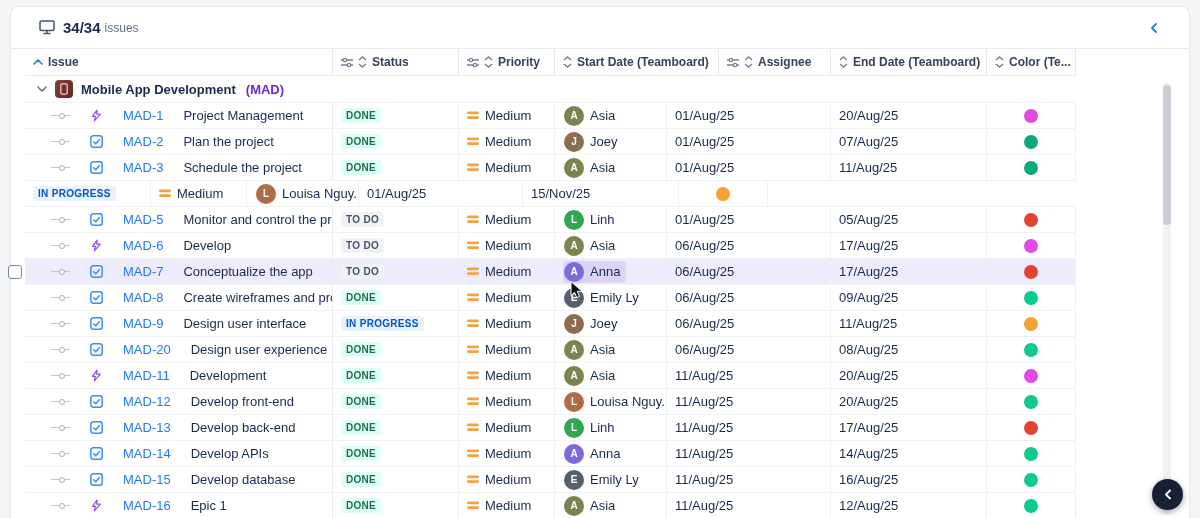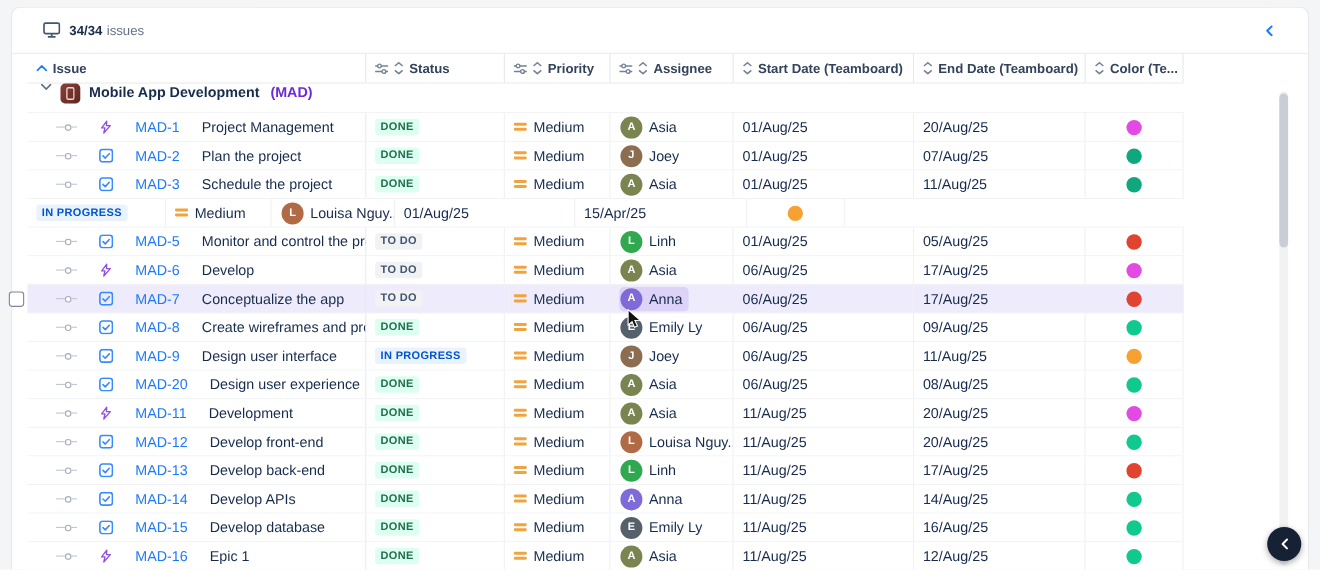--- a/index.html
+++ b/index.html
@@ -3,38 +3,38 @@
 <meta charset="utf-8">
 <style>
   * { margin:0; padding:0; box-sizing:border-box; }
   body { font-family:"Liberation Sans", sans-serif; }
   #page { position:relative; width:1200px; height:518px; background:#F4F5F7; overflow:hidden; }
   .card { position:absolute; left:10px; top:6px; width:1180px; height:512px; background:#fff;
           border:1px solid #E6E8EC; border-bottom:none; border-radius:8px 8px 0 0; overflow:hidden; }
 
   
   .topbar { height:42px; display:flex; align-items:center; padding:0 24px 0 28px; border-bottom:1px solid #E9EBEF; }
-  .topbar .count { font-size:12px; font-weight:700; color:#172B4D; margin-left:8px; }
+  .topbar .count { font-size:15px; font-weight:700; color:#172B4D; margin-left:8px; }
   .topbar .count-label { font-size:12px; color:#626F86; margin-left:4px; }
   .topbar .spacer { flex:1; }
   .collapse-btn { width:22px; height:22px; display:flex; align-items:center; justify-content:center; cursor:pointer; }
 
   
   .tablewrap { margin-left:14px; width:1051px; }
   .c-issue{width:308px} .c-status{width:126px} .c-priority{width:96px} .c-assignee{width:112px}
   .c-start{width:164px} .c-end{width:156px} .c-color{width:89px}
 
   
   .thead { display:flex; height:27px; border-bottom:1px solid #E9EBEF; }
   .hcell { display:flex; align-items:center; gap:5px; padding:0 8px; border-right:1px solid #E6E8EC;
            font-size:12px; font-weight:700; color:#33435C; white-space:nowrap; overflow:hidden; cursor:pointer; }
   .c-color.hcell { border-right:1px solid #E6E8EC; }
 
   
-  .group-row { display:flex; height:27px; border-bottom:1px solid #F0F1F3; padding-left:12px; gap:8px; }
+  .group-row { display:flex; align-items:center; height:27px; border-bottom:1px solid #F0F1F3; padding-left:12px; gap:8px; }
   .group-title { font-size:13px; font-weight:700; color:#172B4D; }
   .group-key { font-size:13px; font-weight:700; color:#6d28d9; margin-left:2px; }
   .app-icon { width:18px; height:18px; border-radius:4px; background:linear-gradient(135deg,#8A4038,#5E2723);
               display:flex; align-items:center; justify-content:center; }
 
   
   .row { display:flex; height:26px; border-bottom:1px solid #F1F2F4; background:#fff; }
   .row.hl { background:#EEEBFC; }
   .cell { display:flex; align-items:center; padding:0 8px; border-right:1px solid #EFF1F4;
           font-size:13px; color:#172B4D; white-space:nowrap; overflow:hidden; }
@@ -126,45 +126,45 @@
               </svg>
             </span>
           <span style="display:inline-flex;">
               <svg width="9" height="12" viewBox="0 0 9 12">
                 <path d="M1 4 L4.5 1 L8 4" fill="none" stroke="#758195" stroke-width="1.4"></path>
                 <path d="M1 8 L4.5 11 L8 8" fill="none" stroke="#758195" stroke-width="1.4"></path>
               </svg>
             </span>
           <span class="hlabel">Priority</span>
         </div>
+        <div class="hcell c-start">
+          <span style="display:inline-flex;">
+              <svg width="9" height="12" viewBox="0 0 9 12">
+                <path d="M1 4 L4.5 1 L8 4" fill="none" stroke="#758195" stroke-width="1.4"></path>
+                <path d="M1 8 L4.5 11 L8 8" fill="none" stroke="#758195" stroke-width="1.4"></path>
+              </svg>
+            </span>
+          <span class="hlabel">Start Date (Teamboard)</span>
+        </div>
         <div class="hcell c-assignee">
           <span style="display:inline-flex;">
               <svg width="12" height="11" viewBox="0 0 12 11">
                 <line x1="0" y1="3" x2="12" y2="3" stroke="#758195" stroke-width="1.3"></line>
                 <circle cx="4" cy="3" r="1.7" fill="#fff" stroke="#758195" stroke-width="1.3"></circle>
                 <line x1="0" y1="8" x2="12" y2="8" stroke="#758195" stroke-width="1.3"></line>
                 <circle cx="8" cy="8" r="1.7" fill="#fff" stroke="#758195" stroke-width="1.3"></circle>
               </svg>
             </span>
           <span style="display:inline-flex;">
               <svg width="9" height="12" viewBox="0 0 9 12">
                 <path d="M1 4 L4.5 1 L8 4" fill="none" stroke="#758195" stroke-width="1.4"></path>
                 <path d="M1 8 L4.5 11 L8 8" fill="none" stroke="#758195" stroke-width="1.4"></path>
               </svg>
             </span>
           <span class="hlabel">Assignee</span>
-        </div>
-        <div class="hcell c-start">
-          <span style="display:inline-flex;">
-              <svg width="9" height="12" viewBox="0 0 9 12">
-                <path d="M1 4 L4.5 1 L8 4" fill="none" stroke="#758195" stroke-width="1.4"></path>
-                <path d="M1 8 L4.5 11 L8 8" fill="none" stroke="#758195" stroke-width="1.4"></path>
-              </svg>
-            </span>
-          <span class="hlabel">Start Date (Teamboard)</span>
         </div>
         <div class="hcell c-end">
           <span style="display:inline-flex;">
               <svg width="9" height="12" viewBox="0 0 9 12">
                 <path d="M1 4 L4.5 1 L8 4" fill="none" stroke="#758195" stroke-width="1.4"></path>
                 <path d="M1 8 L4.5 11 L8 8" fill="none" stroke="#758195" stroke-width="1.4"></path>
               </svg>
             </span>
           <span class="hlabel">End Date (Teamboard)</span>
         </div>
@@ -348,21 +348,21 @@
     <div class="cell c-assignee">
       <span class="assignee-wrap">
         <span class="avatar" style="background: rgb(176, 106, 69);">L</span>
         <span class="assignee-name">Louisa Nguy...</span>
       </span>
     </div>
     <div class="cell c-start">
               <span>01/Aug/25</span>
             </div>
     <div class="cell c-end">
-              <span>15/Apr/25</span>
+              <span>15/Nov/25</span>
             </div>
     <div class="cell c-color">
               <span class="color-dot" style="background: rgb(245, 161, 51);"></span>
             </div>
   </div>
 
   <div class="row">
     <div class="cell c-issue">
       <span class="connector">
                 <span class="c-dash"></span>

